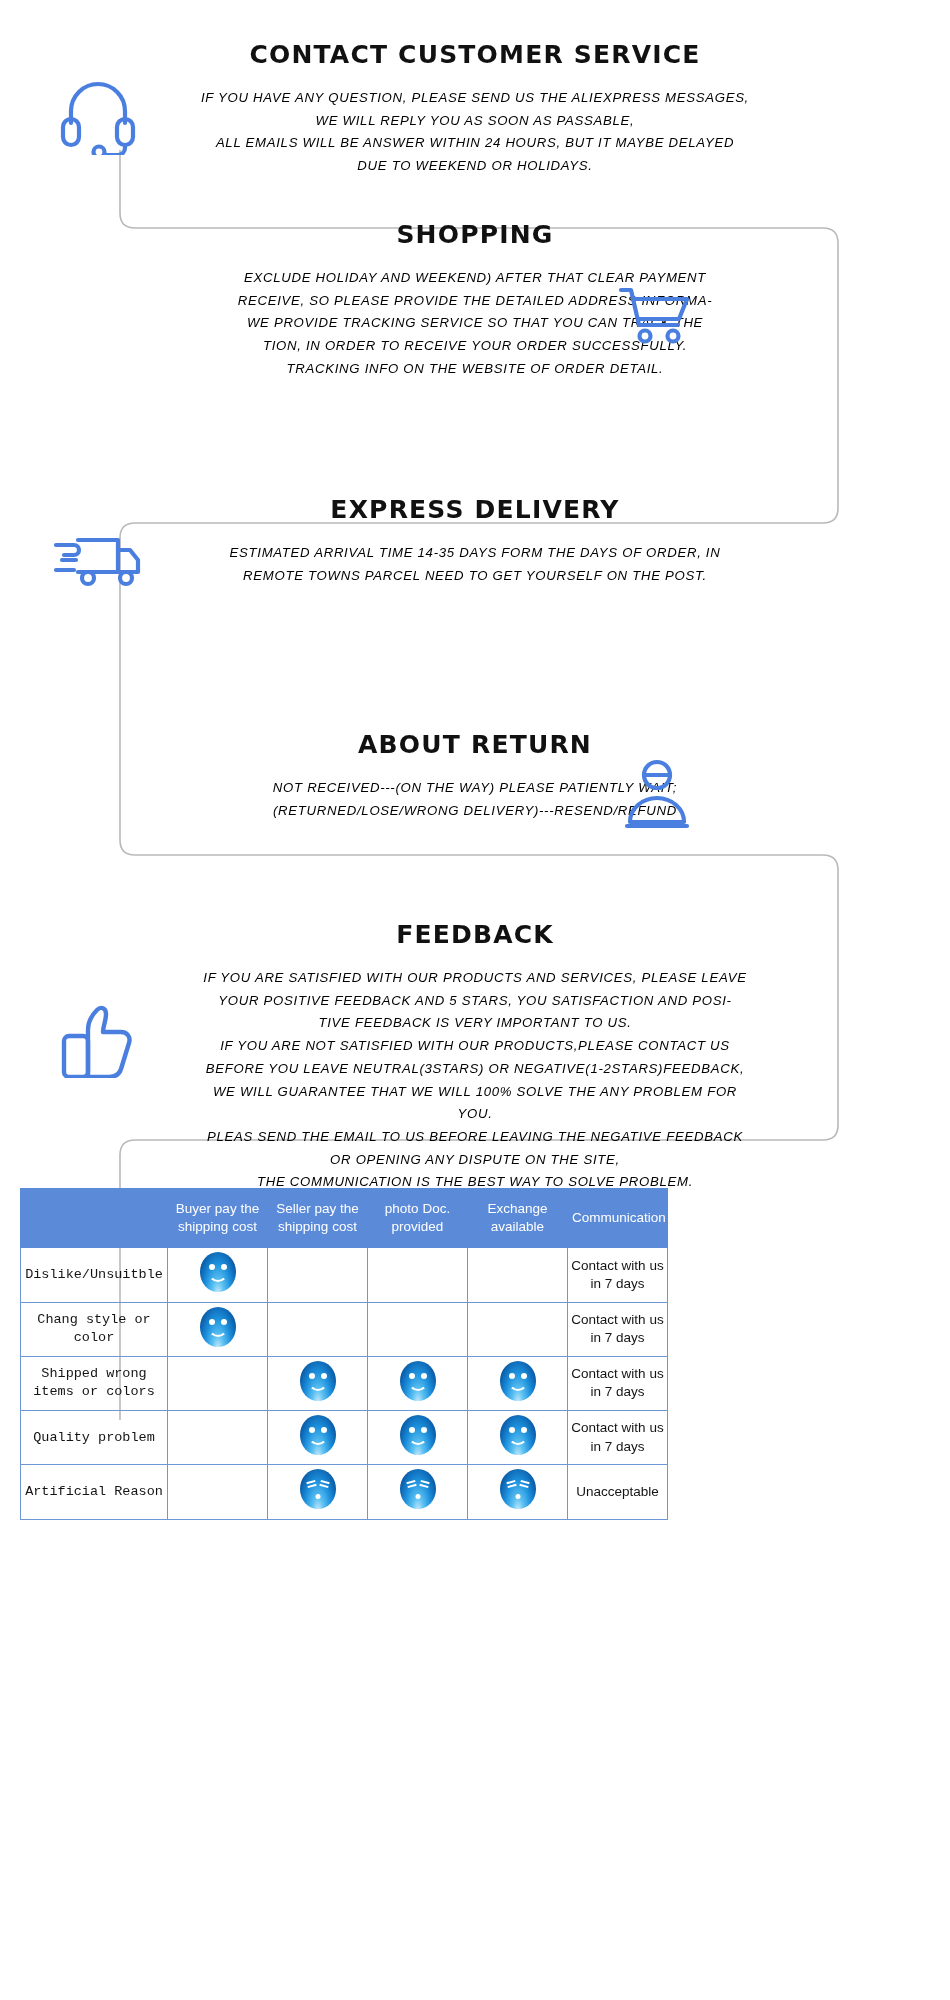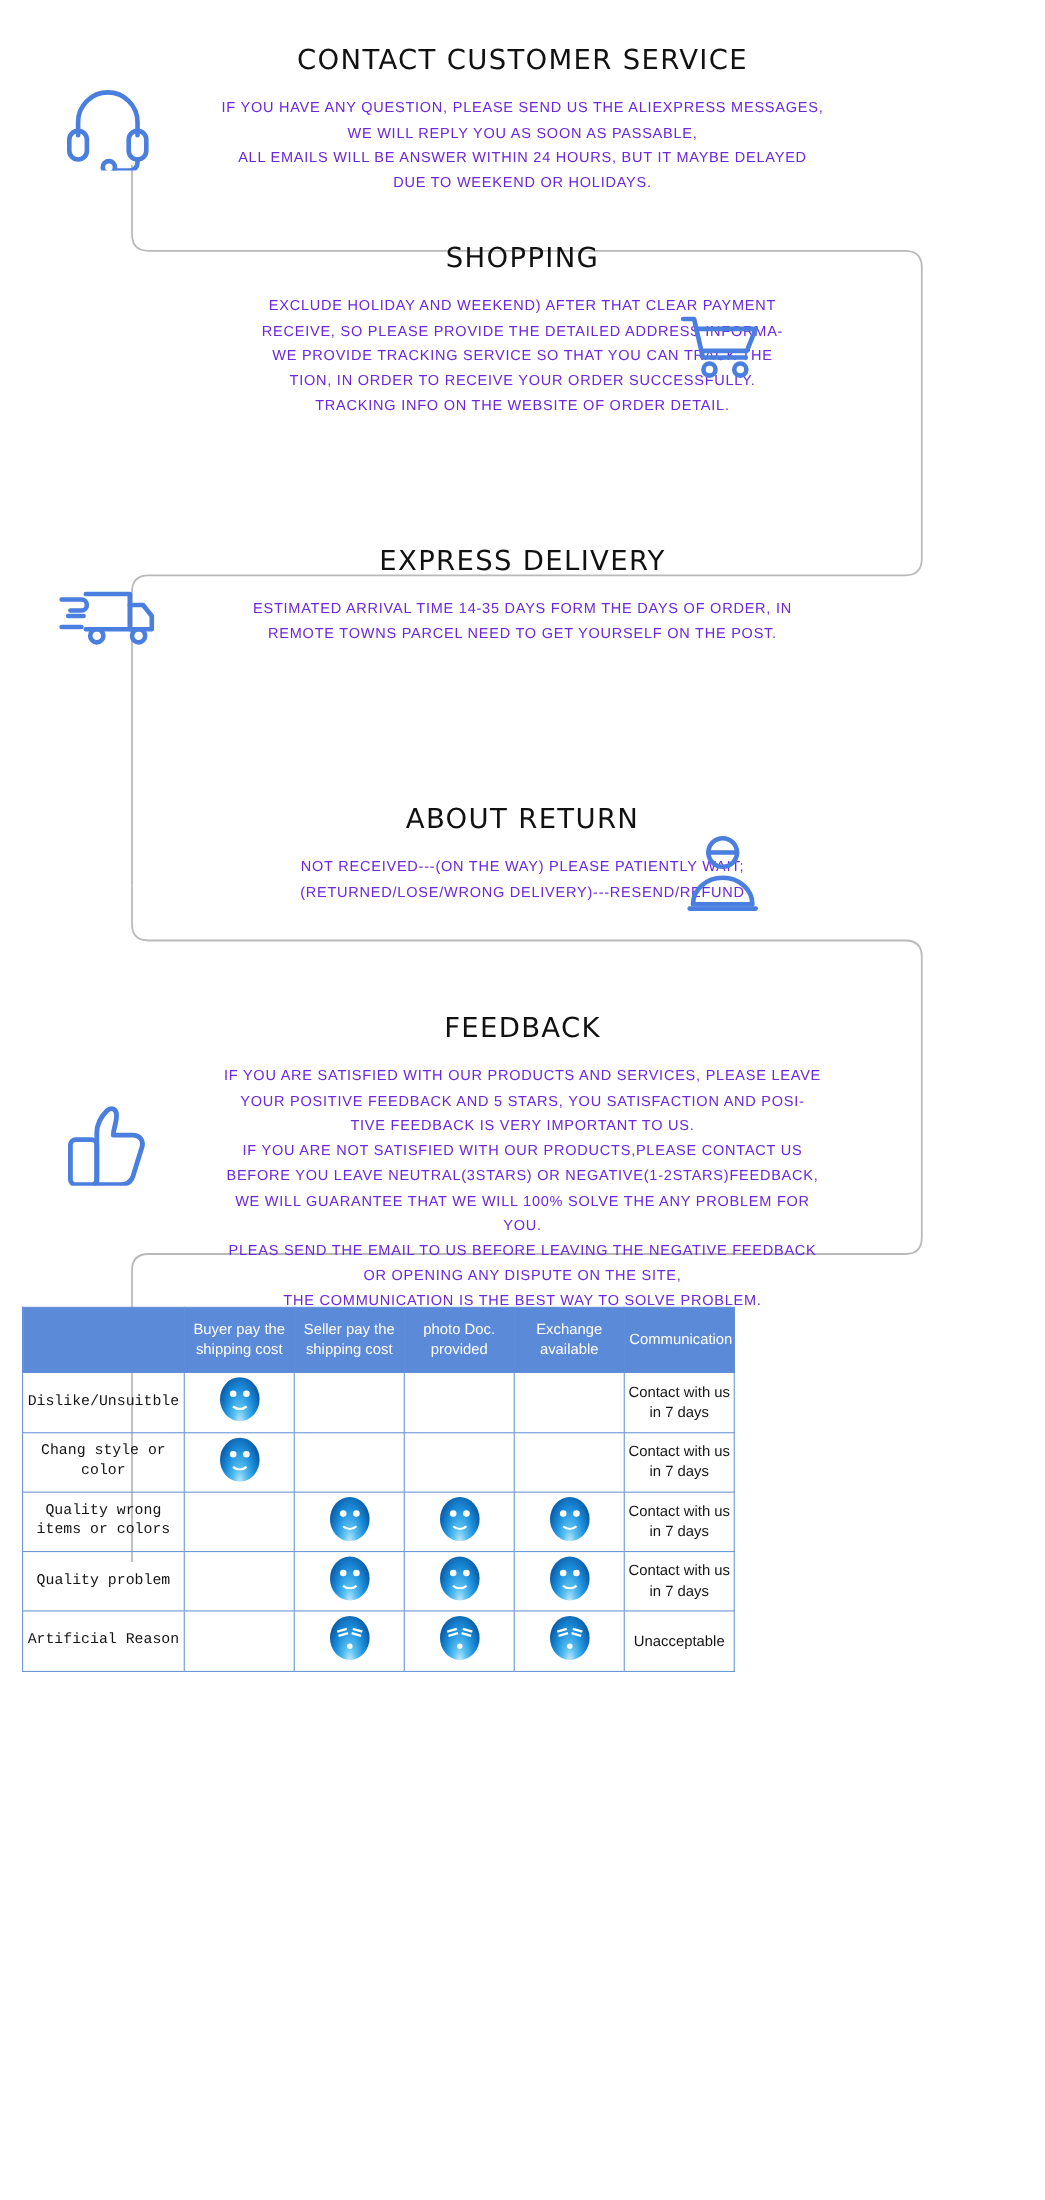--- a/index.html
+++ b/index.html
@@ -25,36 +25,37 @@
   }
 
   
   .section {
     position: absolute;
     width: 950px;
     text-align: center;
   }
   .sec-title {
     font-family: "DejaVu Sans", sans-serif;
-    font-weight: 400;
+    font-weight: 700;
     font-size: 25px;
     letter-spacing: 1.2px;
     color: #111;
     margin: 0 0 18px 0;
     text-transform: uppercase;
   }
   .sec-body {
     font-family: "Liberation Sans", sans-serif;
     font-size: 13.2px;
     letter-spacing: 0.7px;
     line-height: 1.72;
-    color: #6d28d9;
+    color: #000000;
     width: 560px;
     margin: 0 auto;
     text-transform: uppercase;
+    font-style: italic;
   }
   .sec-body .ln { display: block; white-space: nowrap; }
 
   
   .icon {
     position: absolute;
   }
   .icon svg { display: block; }
 
   
@@ -289,21 +290,21 @@
         </tr>
         <tr>
           <td class="rowlabel">Chang style or color</td>
           <td><span class="face"><span class="eye l"></span><span class="eye r"></span><span class="mouth"></span></span></td>
           <td></td>
           <td></td>
           <td></td>
           <td>Contact with us in 7 days</td>
         </tr>
         <tr>
-          <td class="rowlabel">Quality wrong items or colors</td>
+          <td class="rowlabel">Shipped wrong items or colors</td>
           <td></td>
           <td><span class="face"><span class="eye l"></span><span class="eye r"></span><span class="mouth"></span></span></td>
           <td><span class="face"><span class="eye l"></span><span class="eye r"></span><span class="mouth"></span></span></td>
           <td><span class="face"><span class="eye l"></span><span class="eye r"></span><span class="mouth"></span></span></td>
           <td>Contact with us in 7 days</td>
         </tr>
         <tr>
           <td class="rowlabel">Quality problem</td>
           <td></td>
           <td><span class="face"><span class="eye l"></span><span class="eye r"></span><span class="mouth"></span></span></td>

